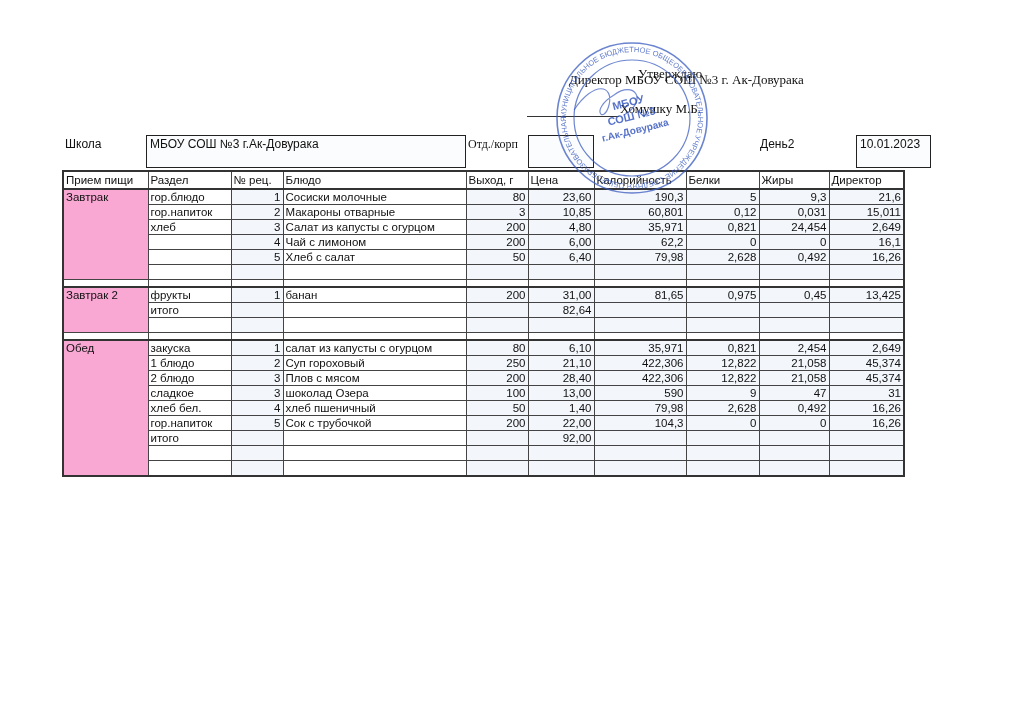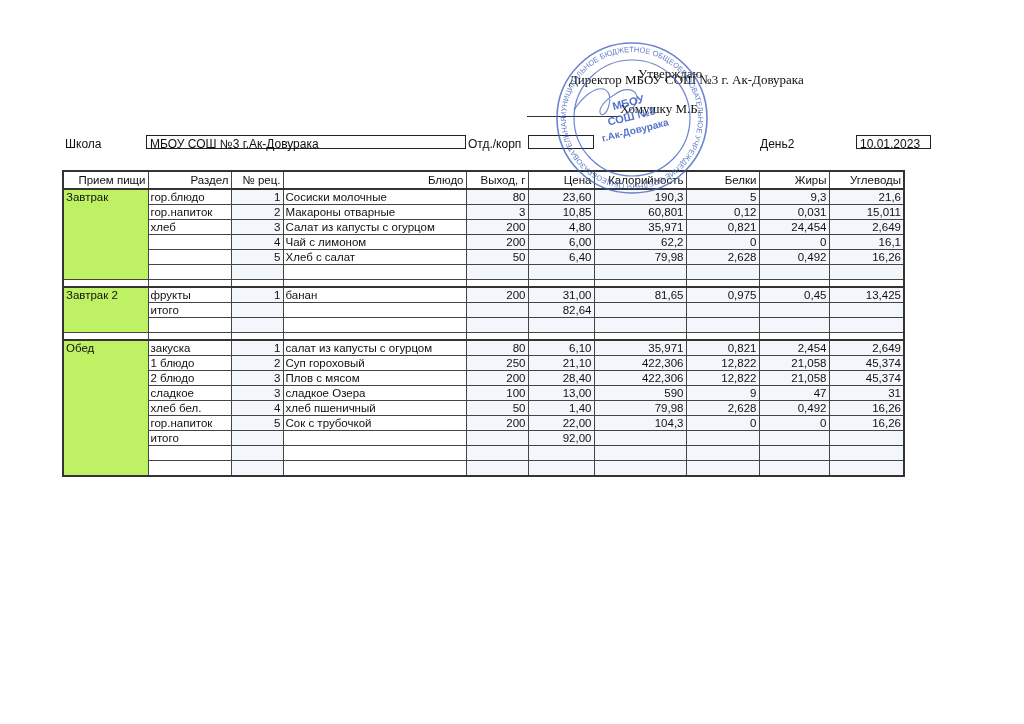--- a/index.html
+++ b/index.html
@@ -13,49 +13,49 @@
   }
   .approve.l1 { left: 592px; top: 66px; margin-left: 46px; }
   .approve.l2 { left: 529px; top: 72px; margin-left: 40px; }
   .approve.l3 { left: 620px; top: 101px; }
   .sig-line { position: absolute; left: 527px; top: 116px; width: 92px; border-top: 1px solid #333; }
 
   .stamp { position: absolute; left: 554px; top: 40px; width: 156px; height: 156px; pointer-events: none; }
 
   .lbl { position: absolute; font-size: 12px; white-space: nowrap; }
   .box {
-    position: absolute; border: 1px solid #222; height: 14px; font-size: 12px; line-height: 16px;
+    position: absolute; border: 1px solid #222; height: 33px; font-size: 12px; line-height: 16px;
     padding-left: 3px; box-sizing: border-box; background: #fbfcfd; white-space: nowrap;
   }
 
   table.menu {
     position: absolute; left: 62px; top: 170px; border-collapse: collapse;
     font-size: 11.5px; border: 2px solid #333; table-layout: fixed;
   }
   table.menu td, table.menu th {
     border: 1px solid #444; padding: 0 2px; height: 14px; line-height: 14px; white-space: nowrap; overflow: hidden;
   }
-  table.menu th { font-weight: normal; text-align: right; height: 16px; border-bottom: 2px solid #333; }
+  table.menu th { font-weight: normal; text-align: left; height: 16px; border-bottom: 2px solid #333; }
   table.menu tr.gap td { height: 6px; border-left: 1px solid #444; border-right: 1px solid #444; border-top: none; border-bottom: none; padding: 0; }
   table.menu tr.sep td { border-top: 2px solid #333; }
   td.num { text-align: right; }
-  td.meal { vertical-align: top; background: #bef264; }
+  td.meal { vertical-align: top; background: #f9a8d4; }
   td.tint { background: #f3f6fa; }
 </style>
 </head>
 <body>
 
 <div class="approve l1">Утверждаю</div>
 <div class="approve l2">Директор МБОУ СОШ №3 г. Ак-Довурака</div>
 <div class="approve l3">Хомушку М.Б.</div>
 <div class="sig-line"></div>
 
 <div class="lbl" style="left:65px; top:137px;">Школа</div>
 <div class="box" style="left:146px; top:135px; width:320px;">МБОУ СОШ №3 г.Ак-Довурака</div>
-<div class="lbl" style="left:468px; top:137px;">Отд./корп</div>
+<div class="lbl" style="left:468px; top:137px;font-family:Liberation Serif, serif;">Отд./корп</div>
 <div class="box" style="left:528px; top:135px; width:66px;"></div>
 <div class="lbl" style="left:760px; top:137px;">День2</div>
 <div class="box" style="left:856px; top:135px; width:75px;">10.01.2023</div>
 
 <table class="menu">
   <colgroup>
     <col style="width:85px">
       <col style="width:83px">
       <col style="width:52px">
       <col style="width:183px">
@@ -70,21 +70,21 @@
     <tr id="thead-row">
         <th>Прием пищи</th>
         <th>Раздел</th>
         <th>№ рец.</th>
         <th>Блюдо</th>
         <th>Выход, г</th>
         <th>Цена</th>
         <th>Калорийность</th>
         <th>Белки</th>
         <th>Жиры</th>
-        <th>Углеводы</th>
+        <th>Директор</th>
       </tr>
   </thead>
   <tbody id="tbody">
       <tr>
         <td class="meal" rowspan="6">Завтрак</td>
         <td>гор.блюдо</td>
         <td class="num tint">1</td>
         <td>Сосиски молочные</td>
         <td class="num tint">80</td>
         <td class="num tint">23,60</td>
@@ -236,21 +236,21 @@
         <td class="num tint">200</td>
         <td class="num tint">28,40</td>
         <td class="num tint">422,306</td>
         <td class="num tint">12,822</td>
         <td class="num tint">21,058</td>
         <td class="num tint">45,374</td>
       </tr>
       <tr>
         <td>сладкое</td>
         <td class="num tint">3</td>
-        <td>сладкое Озера</td>
+        <td>шоколад Озера</td>
         <td class="num tint">100</td>
         <td class="num tint">13,00</td>
         <td class="num tint">590</td>
         <td class="num tint">9</td>
         <td class="num tint">47</td>
         <td class="num tint">31</td>
       </tr>
       <tr>
         <td>хлеб бел.</td>
         <td class="num tint">4</td>

